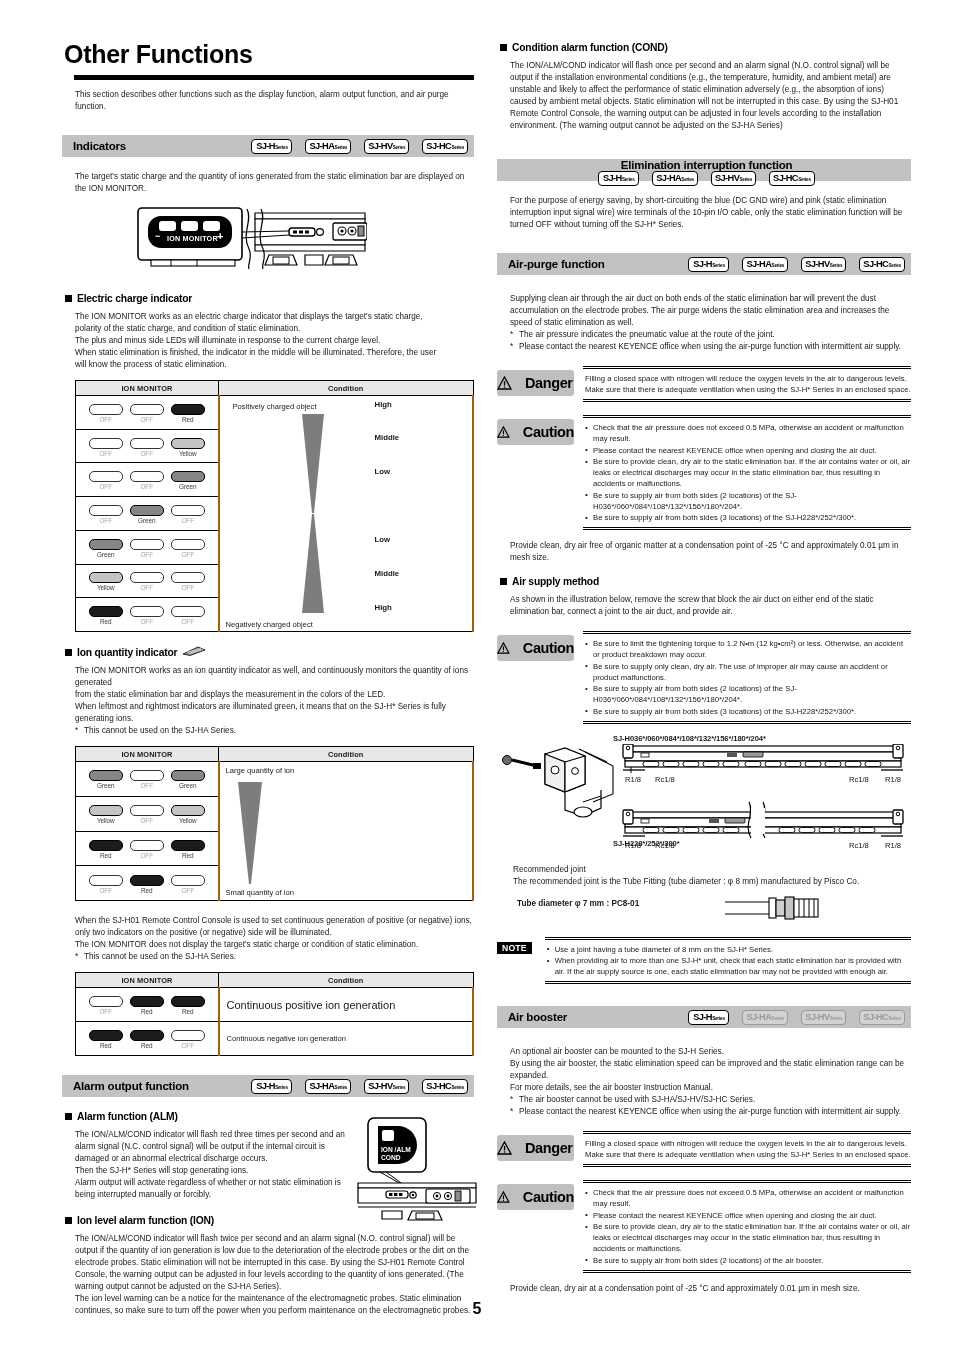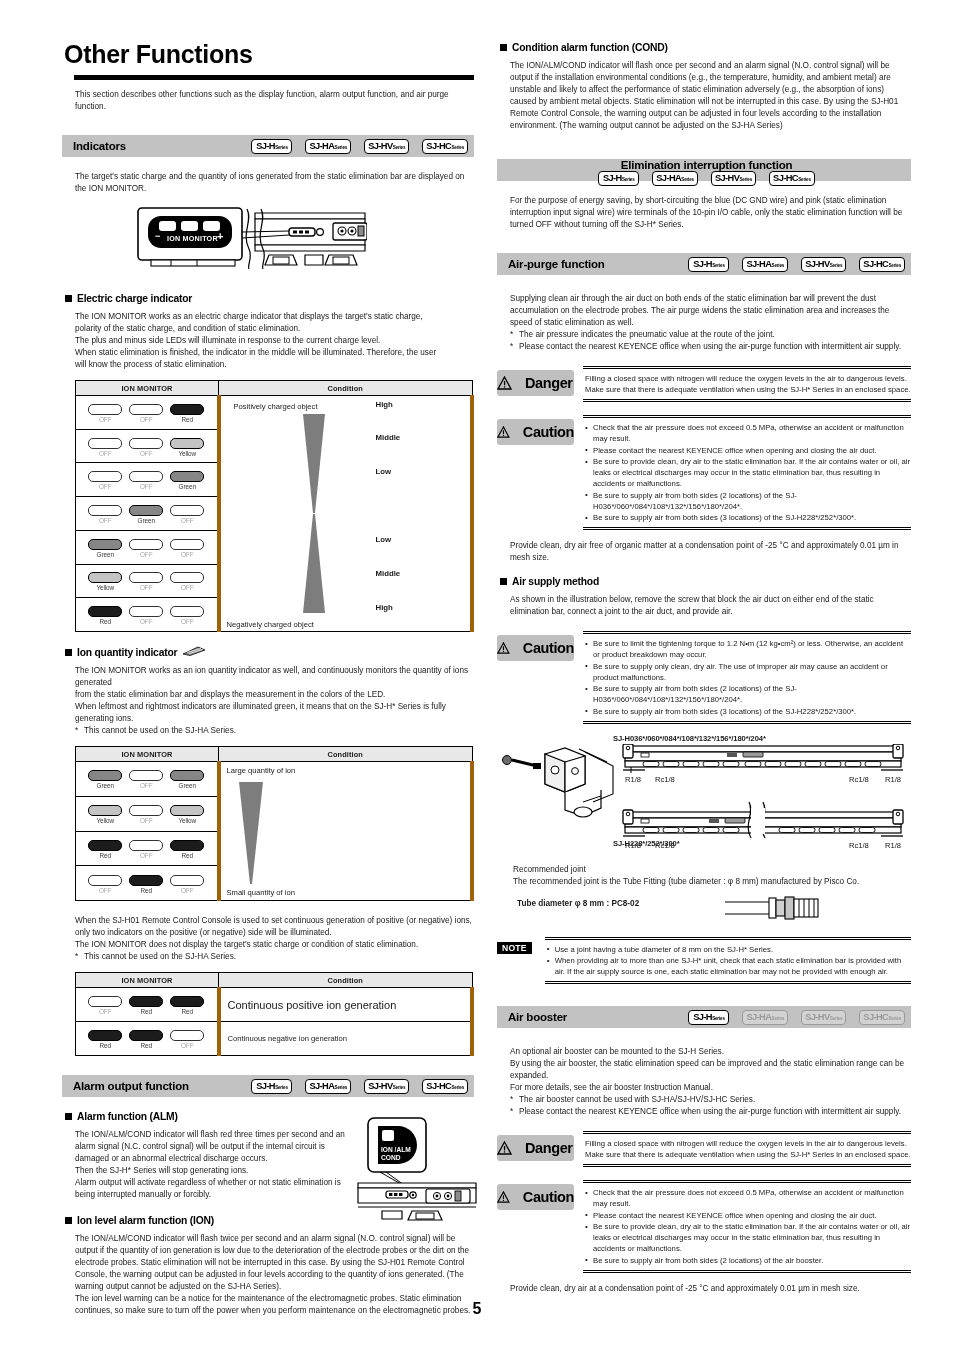--- a/index.html
+++ b/index.html
@@ -71,21 +71,21 @@
   table.led-table {
     border-collapse: collapse; margin-top: 9px; margin-left: 13px;
     width: 399px; font-size: 7.6px;
   }
   table.led-table th {
     background: #e8e8e8; border: 1px solid #000;
     font-size: 7.4px; font-weight: bold; height: 15px;
     letter-spacing: 0.1px;
   }
   table.led-table td {
-    border-left: 1px solid #000; border-right: 4px solid #a16207;
+    border-left: 1px solid #000; border-right: 2px solid #a16207;
     border-bottom: 1px solid #000;
     vertical-align: middle;
   }
   table.led-table td.cell-led { width: 143px; padding: 4px 0 2px 0; }
   table.led-table.t1 td.cell-led { height: 33px; }
   table.led-table.t2 td.cell-led { height: 34px; }
   table.led-table.t3 td.cell-led { height: 34px; }
   .led-row { display: flex; justify-content: center; gap: 7px; }
   .led-unit { width: 34px; text-align: center; }
   .led-box {
@@ -854,21 +854,21 @@
         <text x="352" y="104" font-family="Liberation Sans, sans-serif" font-size="7.6" fill="#111">Rc1/8</text>
         <text x="388" y="104" font-family="Liberation Sans, sans-serif" font-size="7.6" fill="#111">R1/8</text>
       </svg>
       <div class="fig-label" style="position:absolute;left:116px;top:65px;margin-top:40px;">SJ-H228*/252*/300*</div>
     </div>
 
     <div class="fig-cap" style="margin-top:10px;">Recommended joint</div>
     <div class="fig-cap">The recommended joint is the Tube Fitting (tube diameter : φ 8 mm) manufactured by Pisco Co.</div>
 
     <div style="position:relative;height:30px;margin-top:6px;">
-      <div class="tube-label" style="position:absolute;left:20px;top:5px;">Tube diameter φ 8 mm : PC8-02</div>
+      <div class="tube-label" style="position:absolute;left:20px;top:5px;">Tube diameter φ 7 mm : PC8-01</div>
       <svg width="120" height="28" viewBox="0 0 120 28" style="position:absolute;left:228px;top:0;">
         <line x1="0" y1="8" x2="44" y2="8" stroke="#000" stroke-width="1.1"></line>
         <line x1="0" y1="20" x2="44" y2="20" stroke="#000" stroke-width="1.1"></line>
         <rect x="44" y="4" width="7" height="20" fill="#fff" stroke="#000" stroke-width="1.1"></rect>
         <rect x="51" y="6" width="9" height="16" fill="#cfcfcf" stroke="#000" stroke-width="1.1"></rect>
         <rect x="60" y="3" width="9" height="22" fill="#c5c5c5" stroke="#000" stroke-width="1.1"></rect>
         <rect x="69" y="5" width="24" height="18" fill="#fff" stroke="#000" stroke-width="1.1"></rect>
         <line x1="74" y1="5" x2="74" y2="23" stroke="#000" stroke-width="1"></line>
         <line x1="79" y1="5" x2="79" y2="23" stroke="#000" stroke-width="1"></line>
         <line x1="84" y1="5" x2="84" y2="23" stroke="#000" stroke-width="1"></line>

